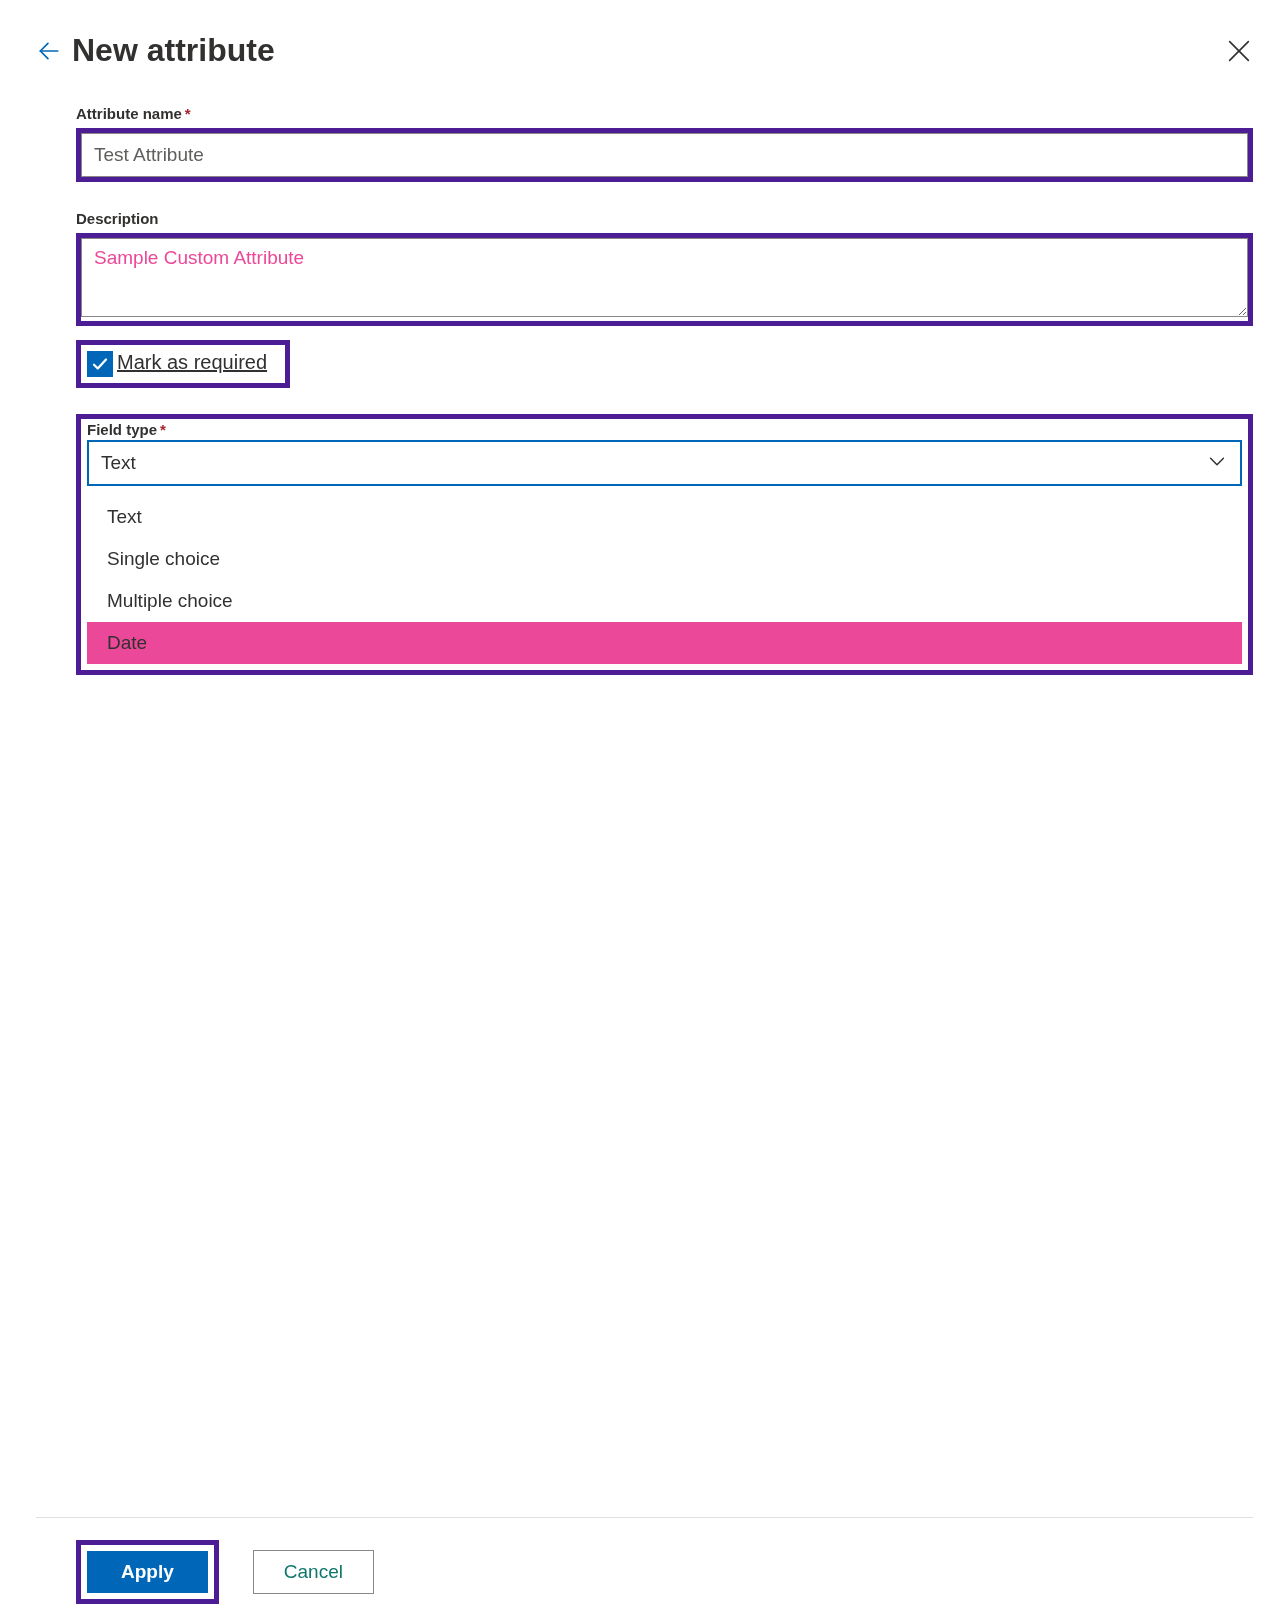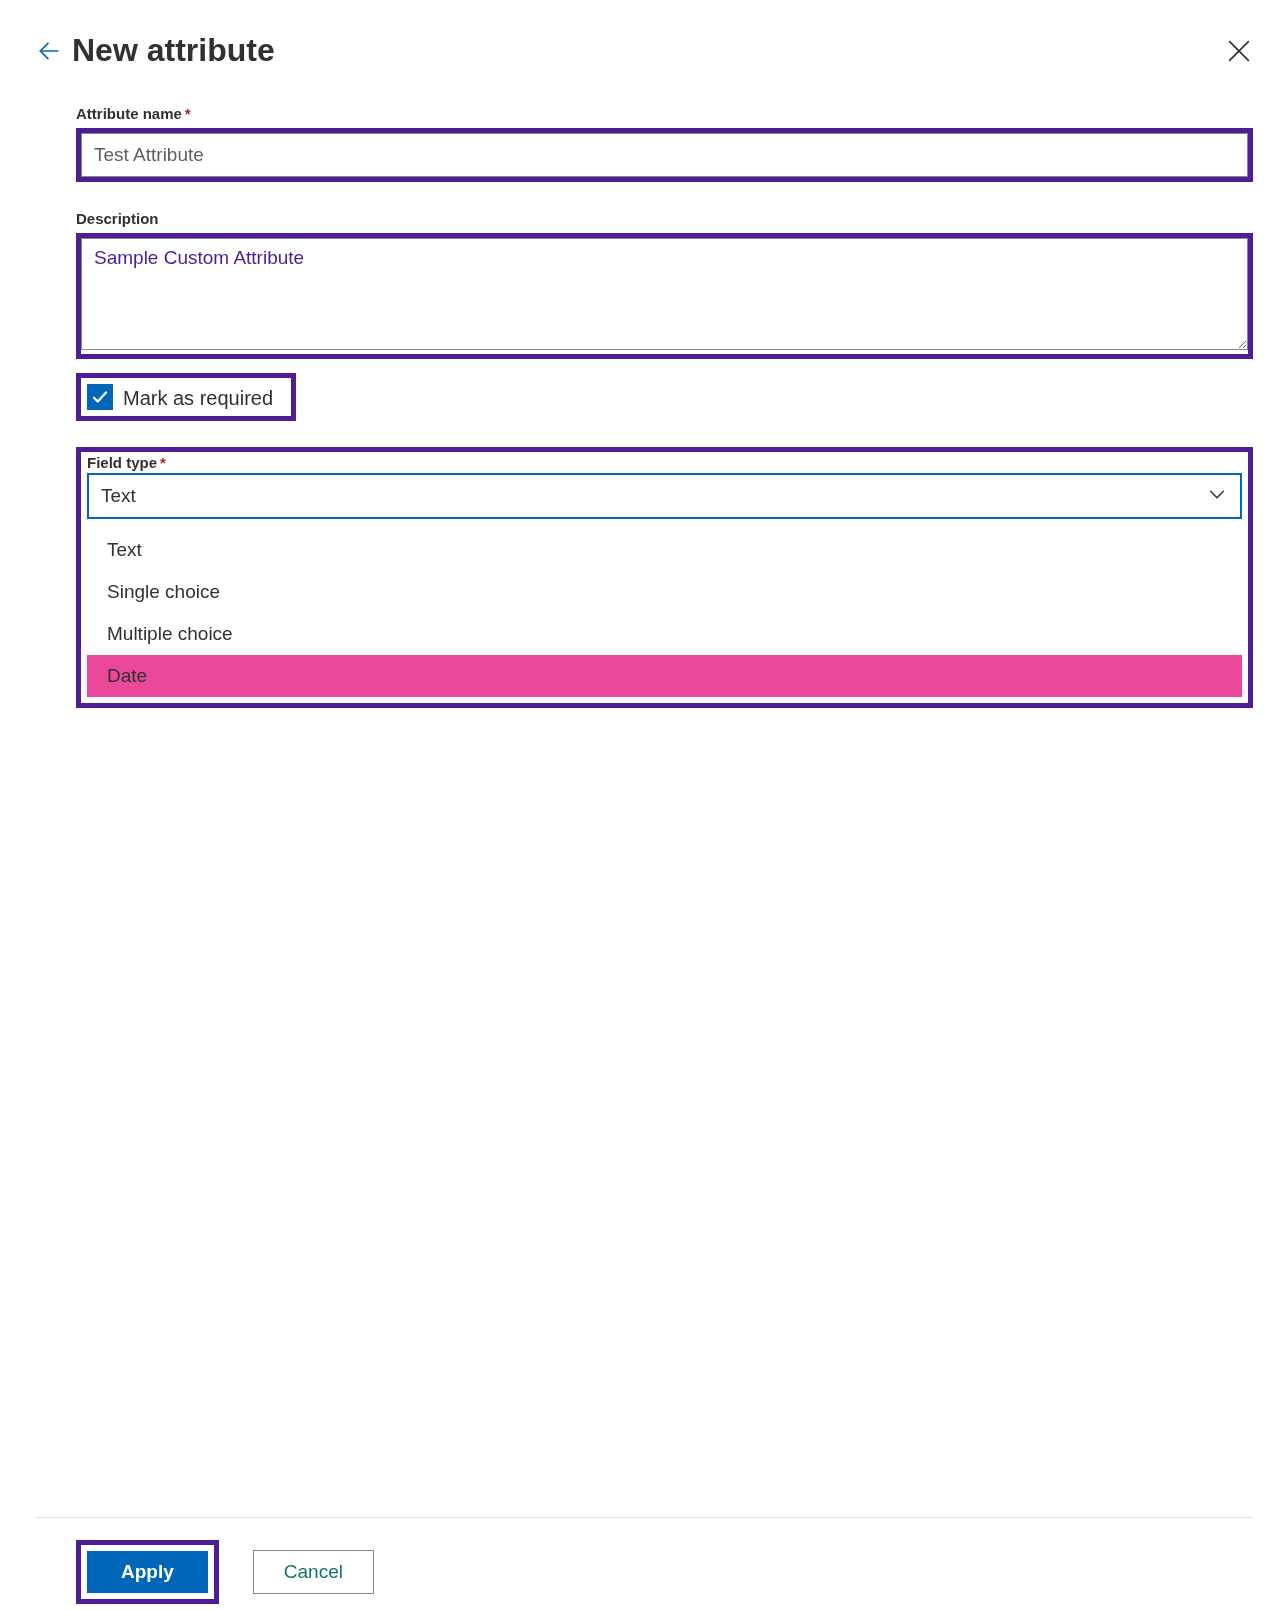--- a/index.html
+++ b/index.html
@@ -48,36 +48,37 @@
       height: 44px;
       padding: 0 12px;
       font-size: 19px;
       font-family: inherit;
       color:#605e5c;
       border: 1px solid #8a8886;
       outline: none;
     }
     .txt-area {
       width: 100%;
-      height: 112px;
+      height: 79px;
       padding: 8px 12px;
       font-size: 19px;
       font-family: inherit;
-      color:#4c1d95;
+      color:#ec4899;
       border: 1px solid #8a8886;
       resize: both;
       outline: none;
     }
 
     .check-row-wrap { display:inline-block; }
     .check-row {
       display:flex;
-      align-items:flex-end;
-      gap:10px;
+      align-items:flex-start;
+      gap:4px;
       padding:6px 18px 6px 6px;
+      text-decoration:underline;
     }
     .chk {
       width:26px; height:26px;
       background:#0067b8;
       display:flex; align-items:center; justify-content:center;
       cursor:pointer;
     }
     .chk svg { stroke:#fff; }
     .chk-label { font-size:20px; }
 

